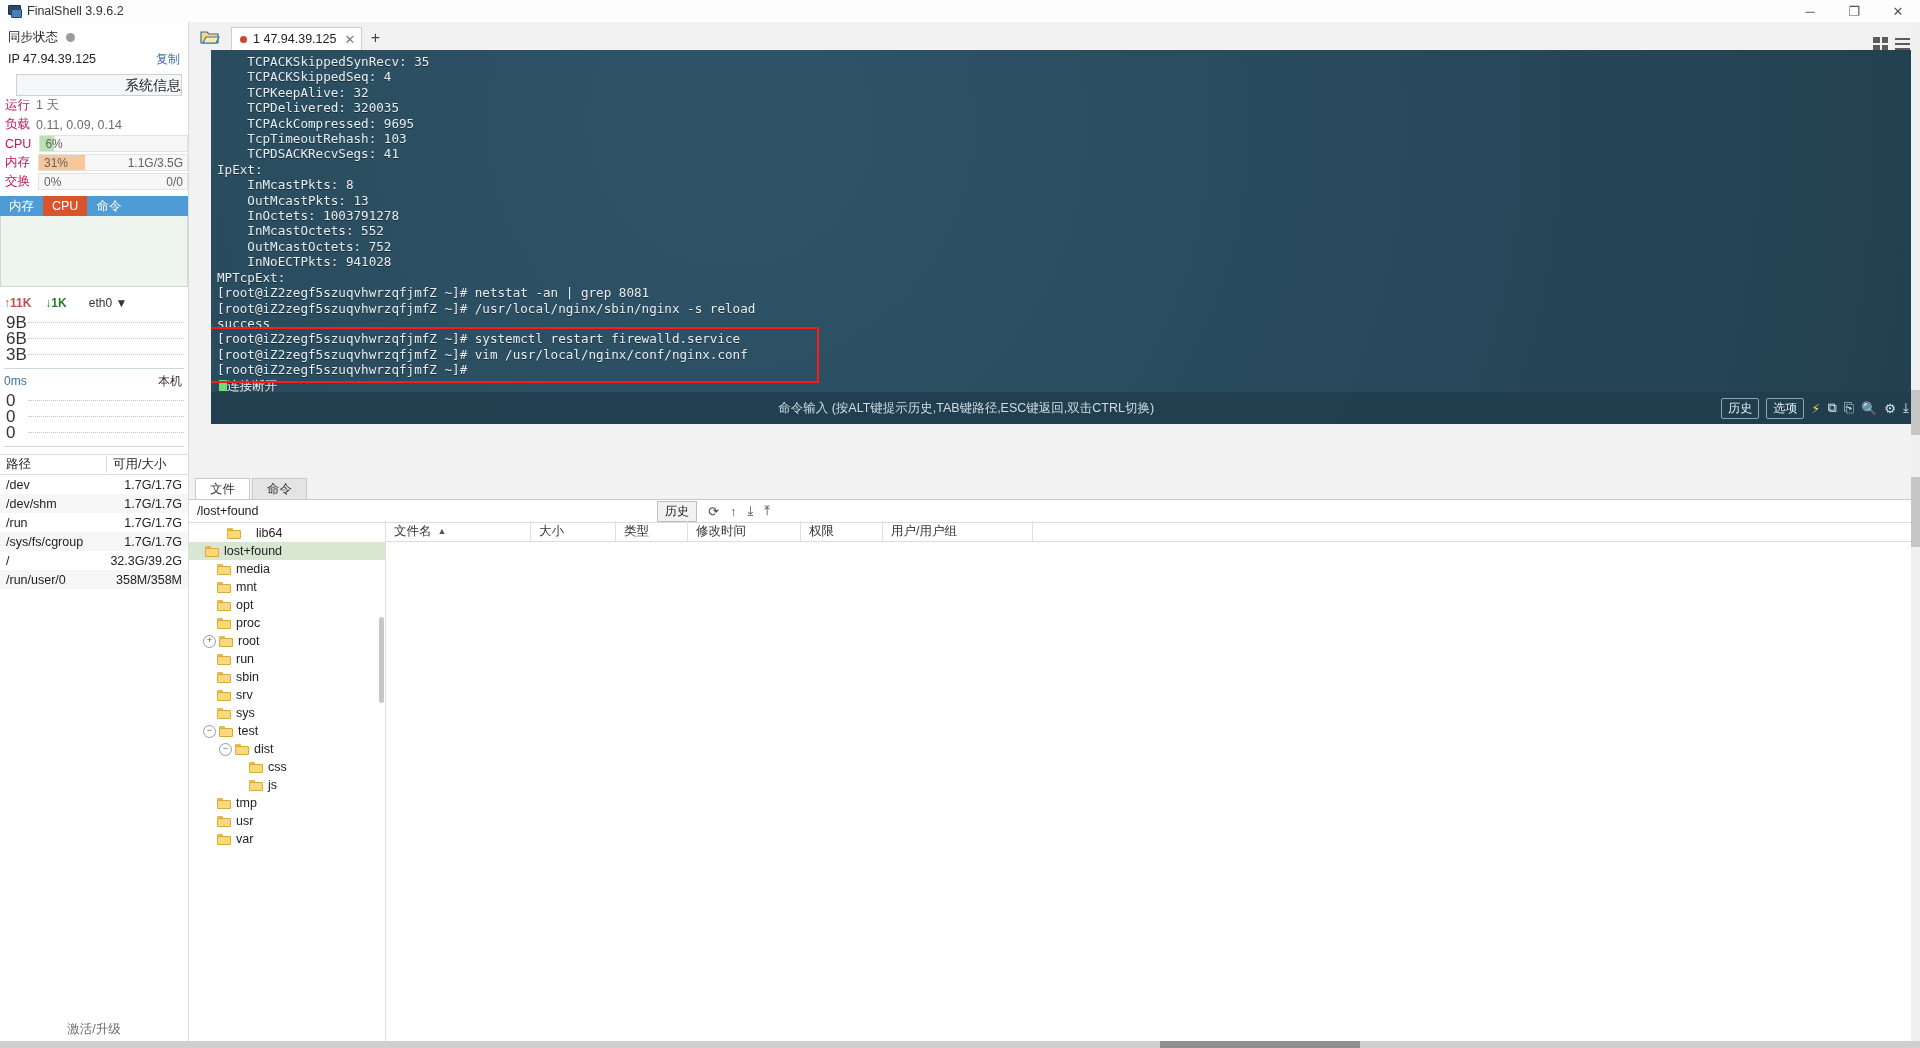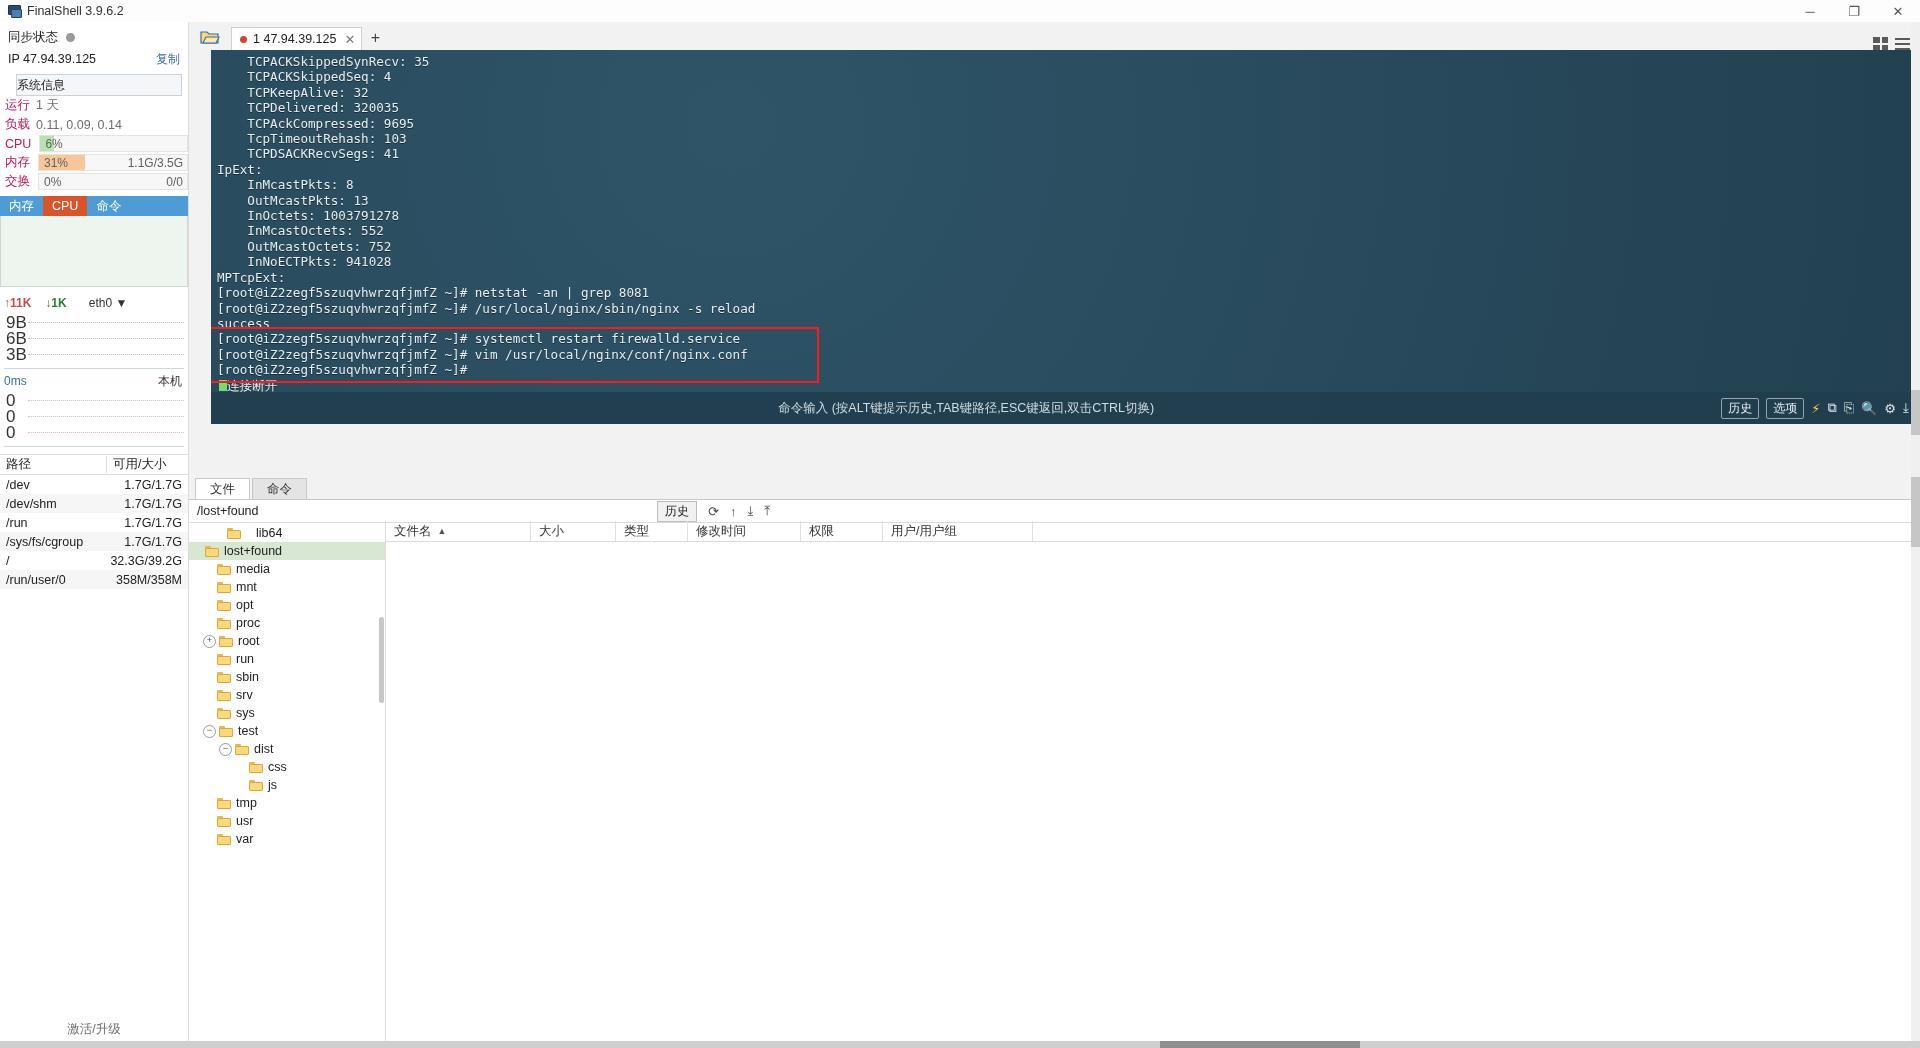--- a/index.html
+++ b/index.html
@@ -20,21 +20,21 @@
   .tb-btns{margin-left:auto;display:flex;height:22px;}
   .tb-btn{width:44px;height:22px;display:flex;align-items:center;justify-content:center;color:#555;font-size:13px;}
 
   
   .sidebar{position:absolute;left:0;top:22px;width:188px;height:1026px;background:#ffffff;border-right:1px solid #dcdcdc;font-size:12.5px;}
   .sb-row{display:flex;align-items:center;padding:0 8px;}
   .sb-sync{height:22px;margin-top:4px;}
   .sb-sync .dot{width:9px;height:9px;border-radius:50%;background:#9a9a9a;margin-left:8px;}
   .sb-ip{height:22px;position:relative;}
   .sb-copy{position:absolute;right:8px;top:3px;color:#3a6ea5;font-size:12px;cursor:pointer;}
-  .sb-sysbtn{margin:4px 6px 0 16px;height:20px;line-height:20px;text-align:left;background:#f4f6f8;border:1px solid #c9d2da;color:#222;font-size:12px;cursor:pointer;}
+  .sb-sysbtn{margin:4px 6px 0 16px;height:20px;line-height:20px;text-align:right;background:#f4f6f8;border:1px solid #c9d2da;color:#222;font-size:14px;cursor:pointer;}
   .sb-line{height:19px;padding-left:5px;display:flex;align-items:center;}
   .sb-line .k{color:#be185d;margin-right:6px;}
   .sb-line .v{color:#6d6d6d;}
 
   .meter{position:relative;flex:1;height:15px;background:#f7f7f7;border:1px solid #e3e3e3;margin-left:2px;display:flex;align-items:center;}
   .meter .fill{position:absolute;left:0;top:0;bottom:0;}
   .meter .pct{position:relative;padding-left:5px;color:#5f5f5f;font-size:12px;}
   .meter .right{position:absolute;right:4px;color:#5f5f5f;font-size:12px;}
 
   .proc-tabs{display:flex;height:20px;margin-top:5px;background:#4e9bd6;}

